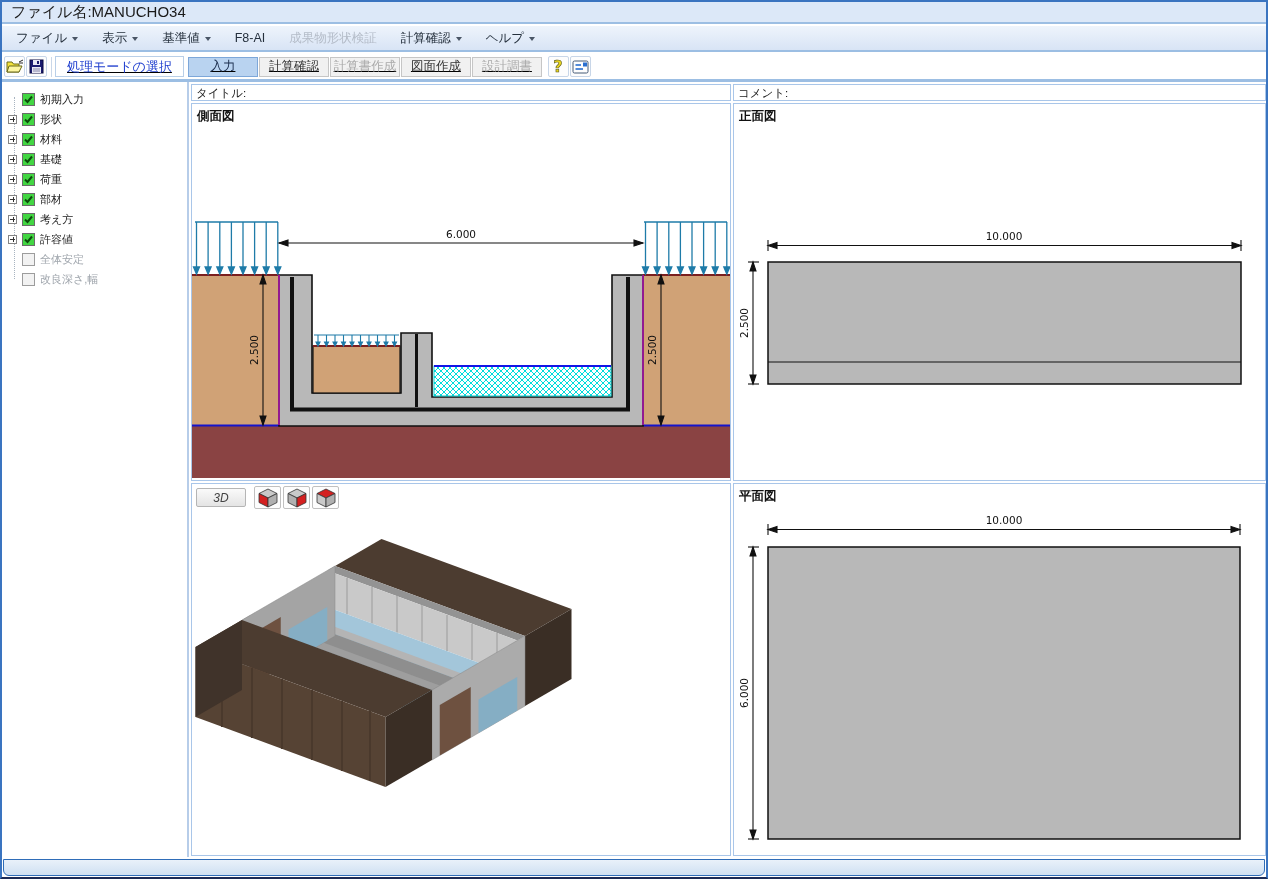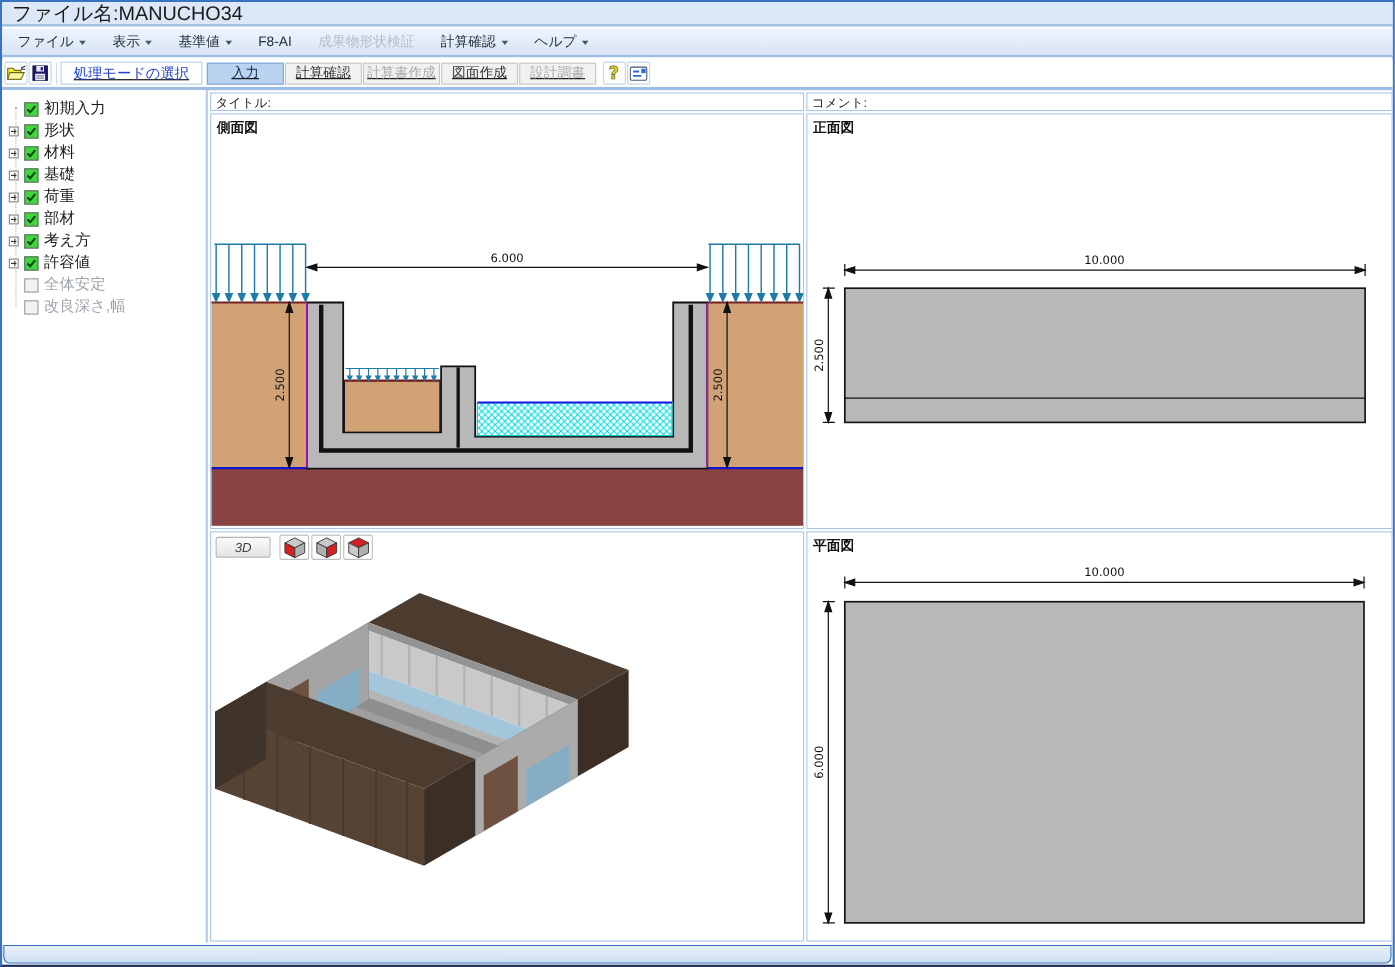--- a/index.html
+++ b/index.html
@@ -1,21 +1,21 @@
 <!DOCTYPE html>
 <html><head>
 <meta charset="utf-8">
 <style>
   * { margin:0; padding:0; box-sizing:border-box; }
   html,body { width:1268px; height:879px; background:#e8e8e8; font-family:"Liberation Sans","DejaVu Sans",sans-serif; }
   .window { position:absolute; left:0; top:0; width:1268px; height:879px;
             border:2px solid #3a74c0; border-bottom-color:#1b2a55; background:#fff; }
   
   .titlebar { position:absolute; left:0; top:0; width:100%; height:22px; background:#dce8f8;
-              border-bottom:2px solid #9cbee3; font-size:18px; color:#1a1a1a;
+              border-bottom:2px solid #9cbee3; font-size:15px; color:#1a1a1a;
               display:flex; align-items:center; padding-left:9px; }
   .menubar { position:absolute; left:0; top:24px; width:100%; height:26px;
              background:linear-gradient(#eef4fc,#d8e4f5); border-bottom:2px solid #9cbee3;
              display:flex; align-items:center; gap:24px; padding-left:14px; font-size:12.5px; color:#25303d; }
   .menu-item { display:flex; align-items:center; gap:5px; cursor:default; }
   .menu-item.disabled { color:#b4bcc8; }
   .caret { width:0; height:0; border-left:3.5px solid transparent; border-right:3.5px solid transparent;
            border-top:4px solid #4a5666; margin-top:1px; }
   .toolbar { position:absolute; left:0; top:52px; width:100%; height:28px; background:#fff;
              border-bottom:3px solid #9cbee3; display:flex; align-items:center; padding:0 2px;text-decoration:underline; }
@@ -37,21 +37,21 @@
   #side-panel    { left:189px; top:101px; width:540px; height:378px; }
   #threed-panel  { left:189px; top:481px; width:540px; height:373px; }
   #front-panel   { left:731px; top:101px; width:533px; height:378px; }
   #plan-panel    { left:731px; top:481px; width:533px; height:373px; }
   .hdr-text { font-size:11.5px; color:#1a1a1a; padding:1px 0 0 4px; }
   .draw-label { position:absolute; left:5px; top:4px; font-size:12.5px; font-weight:bold; color:#111; }
   .statusbar { position:absolute; left:1px; top:857px; width:1262px; height:17px;
                background:linear-gradient(#e9f1fa,#cfe0f2); border:1px solid #2f6db8;
                border-radius:0 0 6px 6px; }
   
-  .tree { position:relative; font-size:14px; color:#1c1c1c; }
+  .tree { position:relative; font-size:11px; color:#1c1c1c; }
   .tree::before { content:""; position:absolute; left:12px; top:8px; bottom:10px; border-left:1px dotted #a8b4c0; }
   .tree-row { position:relative; height:20px; display:flex; align-items:center; padding-left:6px; }
   .expander { width:9px; height:9px; border:1px solid #848484; background:#fff; position:relative; flex:none; }
   .expander::before { content:""; position:absolute; left:1px; right:1px; top:50%; border-top:1px solid #333; }
   .expander::after  { content:""; position:absolute; top:1px; bottom:1px; left:50%; border-left:1px solid #333; }
   .exp-space { width:9px; height:9px; flex:none; }
   .cbx { width:13px; height:13px; border:1px solid #6a6a6a; background:#42d642; margin:0 5px 0 5px; flex:none;
          display:flex; align-items:center; justify-content:center; }
   .cbx.off { background:#f2f2f2; border-color:#9c9c9c; }
   .tree-row.disabled { color:#a0a6ad; }

